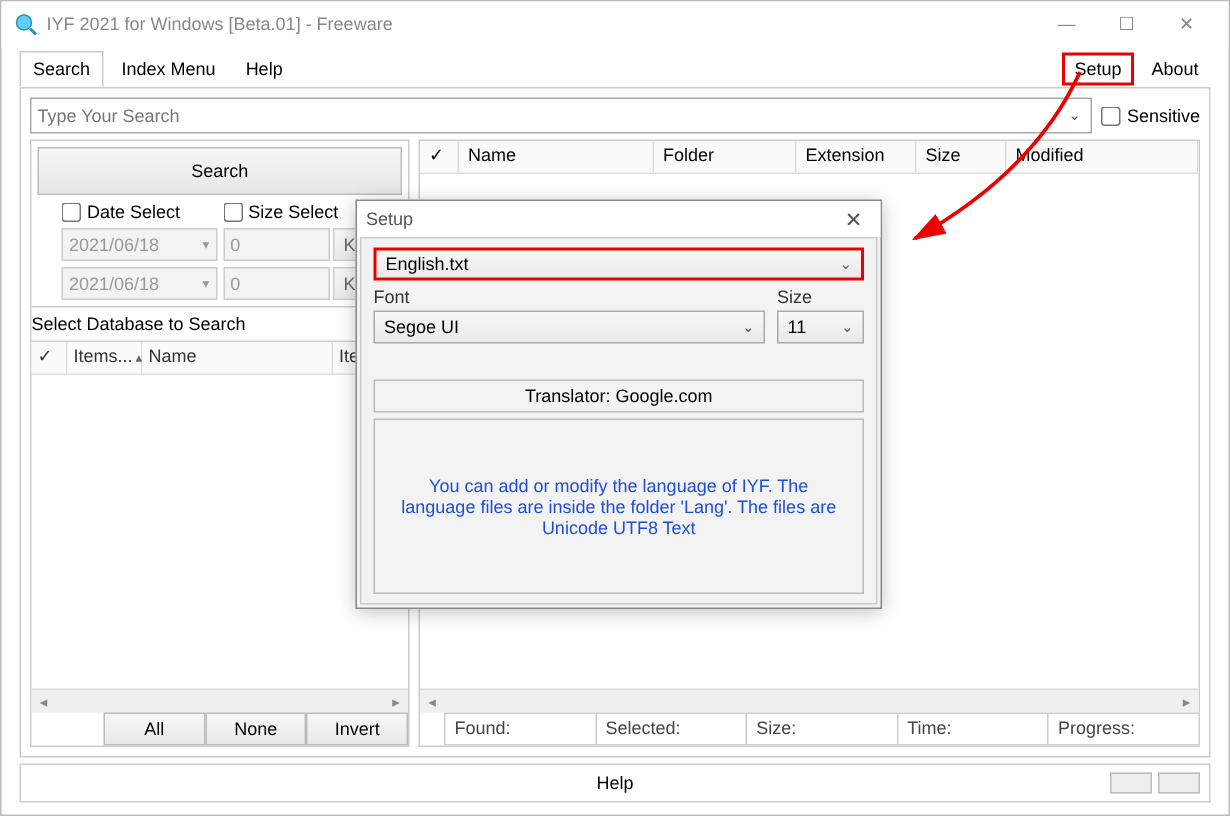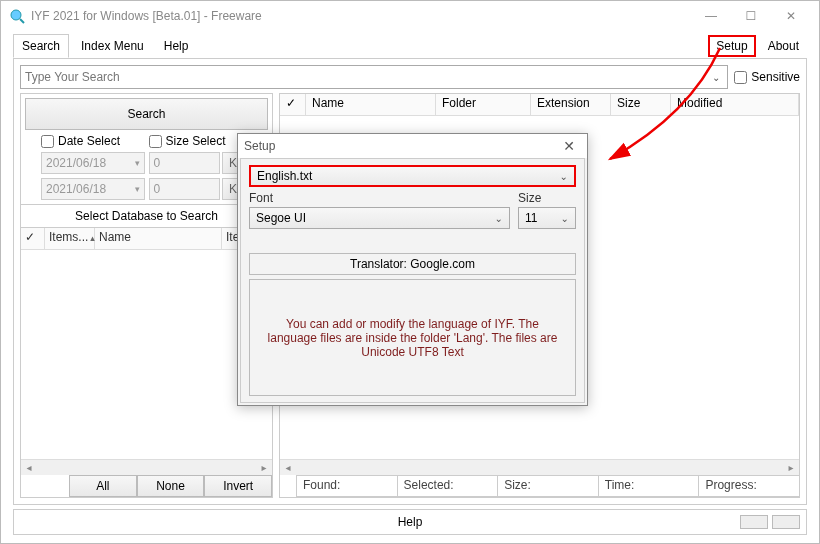--- a/index.html
+++ b/index.html
@@ -24,21 +24,21 @@
 .left-pane { width: 253px; border: 1px solid #ccc; display: flex; flex-direction: column; }
 .right-pane { flex: 1; border: 1px solid #ccc; display: flex; flex-direction: column; }
 .search-btn { height: 32px; border: 1px solid #bbb; background: linear-gradient(#f7f7f7,#e7e7e7); margin: 4px; display: flex; align-items: center; justify-content: center; }
 .filters-row { display: flex; margin: 0 20px; gap: 4px; align-items: center; }
 .filters-row .col { flex: 1; display: flex; flex-direction: column; gap: 4px; }
 .date-in, .size-in { height: 22px; border: 1px solid #ccc; background: #f3f3f3; display: flex; align-items: center; padding: 0 4px; color: #999; position: relative; }
 .date-in .dd { position: absolute; right: 4px; font-size: 9px; color: #999; }
 .size-set { display: flex; gap: 2px; }
 .size-num { flex: 1; height: 22px; border: 1px solid #ccc; background: #f3f3f3; display: flex; align-items: center; padding: 0 4px; color: #999; }
 .kb-btn { width: 30px; height: 22px; border: 1px solid #ccc; background: linear-gradient(#f7f7f7,#ececec); display: flex; align-items: center; justify-content: center; color: #666; }
-.db-label { text-align: center; padding: 4px 0; border-bottom: 1px solid #ccc; border-top: 1px solid #ccc; margin-top: 4px; }
+.db-label { padding: 4px 0; border-bottom: 1px solid #ccc; border-top: 1px solid #ccc; margin-top: 4px; }
 .db-headers { display: flex; height: 22px; }
 .db-headers .h { border-right: 1px solid #ddd; border-bottom: 1px solid #ddd; padding: 2px 4px; color: #333; background: #fafafa; position: relative; }
 .db-headers .h .arr { font-size: 9px; margin-left: 2px; color: #666; }
 .db-list { flex: 1; }
 .scroll-h { height: 16px; background: #f0f0f0; border-top: 1px solid #ddd; display: flex; align-items: center; justify-content: space-between; }
 .scroll-h .ar { width: 16px; text-align: center; color: #888; font-size: 10px; }
 .btn-row { display: flex; height: 22px; margin-left: 48px; }
 .btn-row .b { flex: 1; border: 1px solid #bbb; background: linear-gradient(#f7f7f7,#e9e9e9); display: flex; align-items: center; justify-content: center; }
 .right-headers { display: flex; height: 22px; background: #fafafa; border-bottom: 1px solid #ddd; }
 .right-headers .rh { border-right: 1px solid #ddd; padding: 2px 6px; }
@@ -54,21 +54,21 @@
 .dialog-body { flex: 1; padding: 6px 8px; display: flex; flex-direction: column; gap: 4px; border: 1px solid #ccc; margin: 0 2px 2px; background: #f3f3f3; }
 .dialog-body .lbl { color: #333; }
 .lang-sel { height: 22px; border: 2px solid #e00; background: linear-gradient(#f7f7f7,#eaeaea); display: flex; align-items: center; padding: 0 6px; position: relative; }
 .lang-sel .dd2 { position: absolute; right: 6px; color: #555; font-size: 10px; }
 .font-row { display: flex; gap: 8px; }
 .font-row .fc1 { flex: 1; display: flex; flex-direction: column; gap: 2px; }
 .font-row .fc2 { width: 58px; display: flex; flex-direction: column; gap: 2px; }
 .sel-box { height: 22px; border: 1px solid #aaa; background: linear-gradient(#f7f7f7,#eaeaea); display: flex; align-items: center; padding: 0 6px; position: relative; }
 .sel-box .dd2 { position: absolute; right: 6px; color: #555; font-size: 10px; }
 .translator-box { height: 22px; border: 1px solid #bbb; display: flex; align-items: center; justify-content: center; margin-top: 20px; }
-.info-box { flex: 1; border: 1px solid #bbb; display: flex; align-items: center; justify-content: center; text-align: center; padding: 0 16px; color: #7f1d1d; margin-top: 0; }
+.info-box { flex: 1; border: 1px solid #bbb; display: flex; align-items: center; justify-content: center; text-align: center; padding: 0 16px; color: #1d4ed8; margin-top: 0; }
 .arrow-svg { position: absolute; left: 560px; top: 44px; pointer-events: none; z-index: 5; }
 </style>
 </head>
 <body>
 
 <div class="window">
   <div class="titlebar">
     <svg class="app-icon" viewBox="0 0 16 16">
         <circle cx="7" cy="7" r="5" fill="#6cf" stroke="#29a" stroke-width="1"></circle>
         <line x1="11" y1="11" x2="15" y2="15" stroke="#29a" stroke-width="2"></line>

